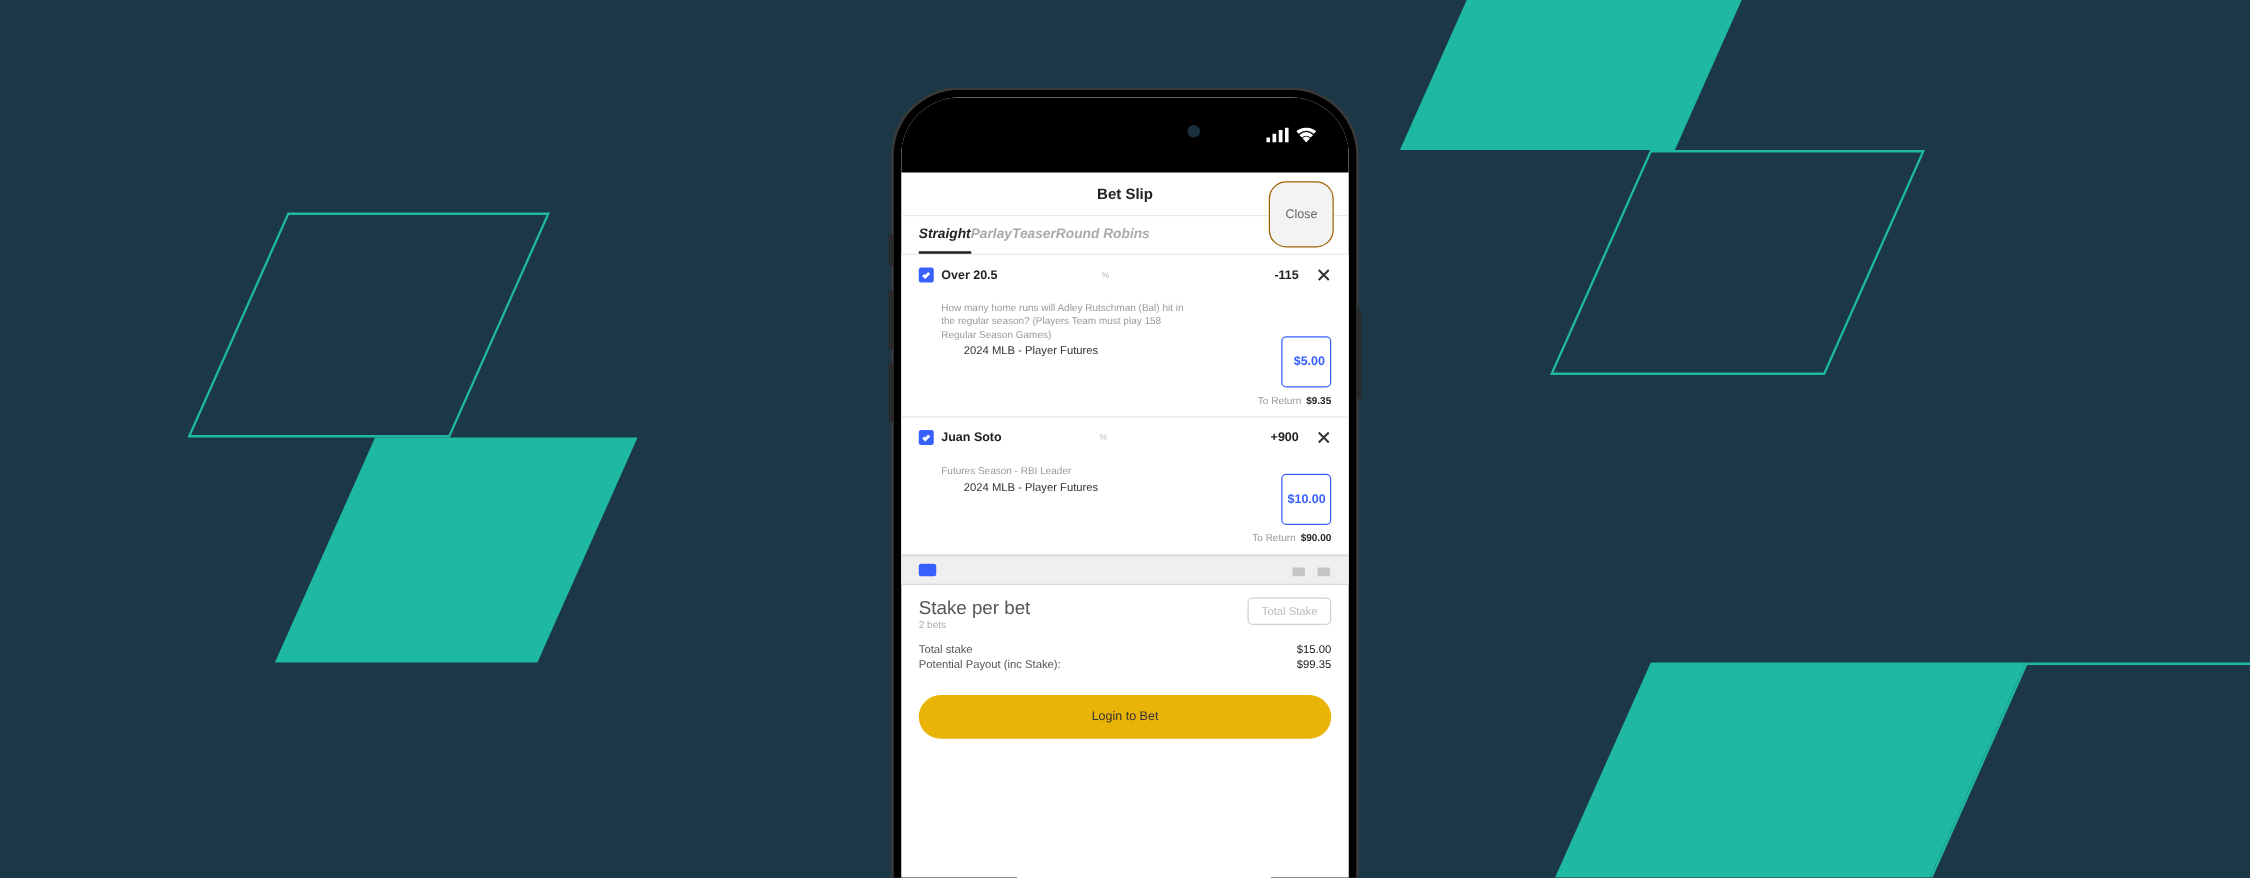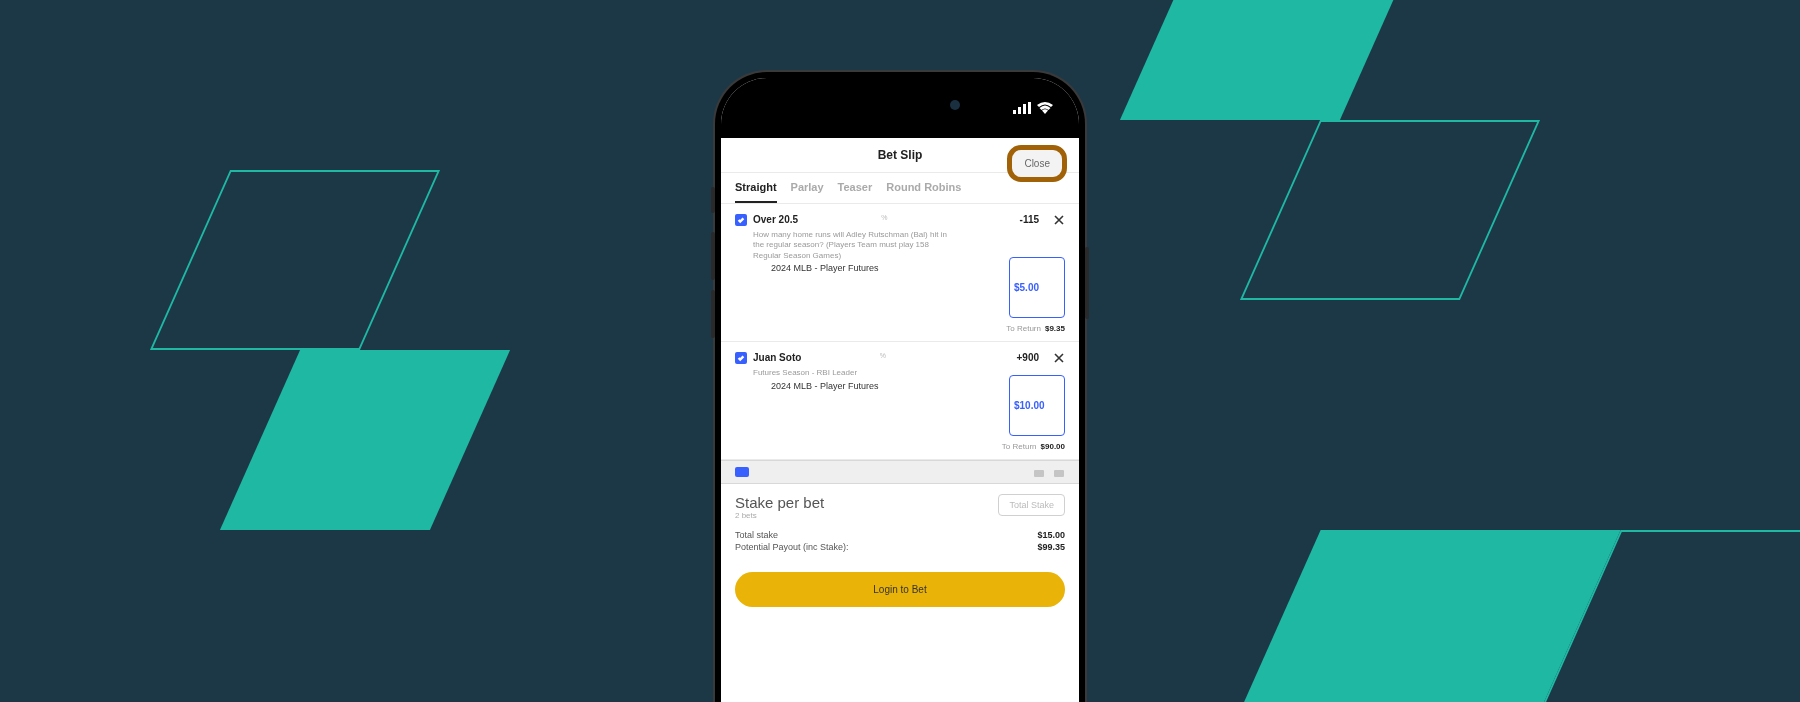--- a/index.html
+++ b/index.html
@@ -16,59 +16,59 @@
 .notch-area { position: absolute; top: 14px; left: 50%; transform: translateX(-50%); width: 100px; height: 28px; background: #000; border-radius: 18px; z-index: 10; }
 .notch-dot { position: absolute; top: 22px; left: calc(50% + 50px); width: 10px; height: 10px; background: #1a3040; border-radius: 50%; z-index: 10; }
 
 
 .status-bar { height: 60px; background: #000; display: flex; justify-content: flex-end; align-items: center; padding: 0 26px; gap: 6px; }
 .status-bar svg { fill: #fff; }
 
 
 .header { display: flex; justify-content: center; position: relative; padding: 10px 12px; border-bottom: 1px solid #eaeaea; }
 .header-title { font-size: 12px; font-weight: 600; color: #222; }
-.close-btn { position: absolute; right: 12px; top: 7px; padding: 8px 12px; font-size: 10px; color: #666; background: #f3f3f3; border: 5px solid #a16207; border-radius: 14px; }
-
-
-.tabs { display: flex; gap: 14px; padding: 8px 14px 0; border-bottom: 1px solid #eaeaea; }
+.close-btn { position: absolute; right: 12px; top: 7px; padding: 20px 12px; font-size: 10px; color: #666; background: #f3f3f3; border: 1px solid #a16207; border-radius: 14px; }
+
+
+.tabs { display: flex; padding: 8px 14px 0; border-bottom: 1px solid #eaeaea; font-style: italic; }
 .tab { font-size: 11px; font-weight: 600; color: #aaa; padding-bottom: 8px; }
 .tab.active { color: #222; border-bottom: 2px solid #222; }
 
 
 .bets { background: #fff; }
 .bet { padding: 10px 14px 8px; border-bottom: 1px solid #eaeaea; }
-.bet-row1 { display: flex; gap: 6px; }
+.bet-row1 { display: flex; align-items: center; gap: 6px; }
 .check { width: 12px; height: 12px; background: #3860ff; border-radius: 2px; display: flex; align-items: center; justify-content: center; }
 .check svg { width: 8px; height: 8px; stroke: #fff; stroke-width: 3; fill: none; }
 .bet-title { font-size: 10px; font-weight: 700; color: #222; flex: 1; }
 .bet-sub { font-size: 7px; color: #bbb; margin-left: 2px; }
 .odds { font-size: 10px; font-weight: 700; color: #222; margin-right: 8px; }
 .remove { width: 12px; height: 12px; display: flex; align-items: center; justify-content: center; color: #555; }
-.bet-desc { font-size: 8px; color: #9a9a9a; margin: 4px 0 2px 18px; line-height: 1.3; max-width: 200px; }
+.bet-desc { font-size: 8px; color: #9a9a9a; margin: 16px 0 2px 18px; line-height: 1.3; max-width: 200px; }
 .bet-league { font-size: 9px; color: #333; margin-left: 36px; }
 .bet-input-row { display: flex; justify-content: flex-end; margin-top: -16px; }
-.stake-input { width: 56px; padding: 24px 4px; border: 1px solid #3860ff; border-radius: 4px; font-size: 10px; color: #3860ff; font-weight: 600; text-align: left; }
+.stake-input { width: 40px; padding: 14px 4px; border: 1px solid #3860ff; border-radius: 4px; font-size: 10px; color: #3860ff; font-weight: 600; text-align: right; }
 .return-row { display: flex; justify-content: flex-end; gap: 4px; margin-top: 6px; font-size: 8px; }
 .return-label { color: #999; }
 .return-val { color: #222; font-weight: 600; }
 
 
 .strip { height: 24px; background: #efefef; border-top: 1px solid #d8d8d8; border-bottom: 1px solid #d8d8d8; display: flex; align-items: center; justify-content: space-between; padding: 0 14px; }
 .strip-left { width: 14px; height: 10px; background: #3860ff; border-radius: 2px; }
 .strip-right { display: flex; gap: 8px; }
 .strip-icon { width: 12px; height: 12px; opacity: 0.3; }
 
 
 .summary { padding: 10px 14px; }
 .sum-row { display: flex; justify-content: space-between; align-items: flex-start; margin-bottom: 4px; }
 .sum-left { font-size: 15px; color: #555; }
 .sum-left-sub { font-size: 8px; color: #aaa; }
 .total-stake-btn { padding: 5px 10px; font-size: 9px; color: #bbb; border: 1px solid #d0d0d0; border-radius: 4px; background: #fff; }
 .sum-line { display: flex; justify-content: space-between; font-size: 9px; color: #555; margin-top: 10px; }
-.sum-val { font-weight: 700; color: #222; }
+.sum-val { font-weight: 400; color: #222; }
 
 
 .login-btn { margin: 10px 14px; padding: 12px; background: #eab308; color: #333; font-size: 10px; font-weight: 500; text-align: center; border-radius: 18px; }
 
 
 .side-btn { position: absolute; background: #2a2a2a; border-radius: 2px; }
 </style>
 </head>
 <body>
 

